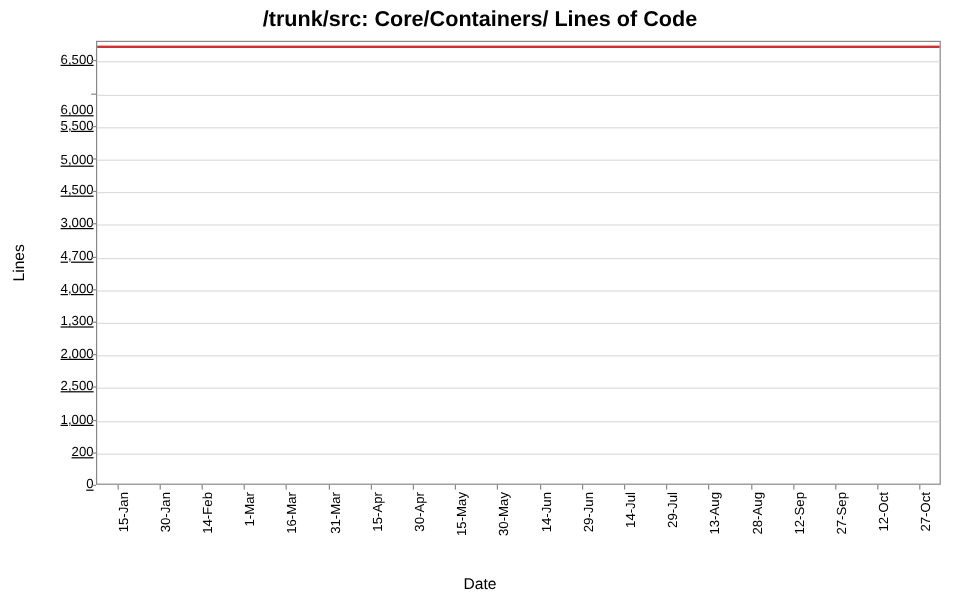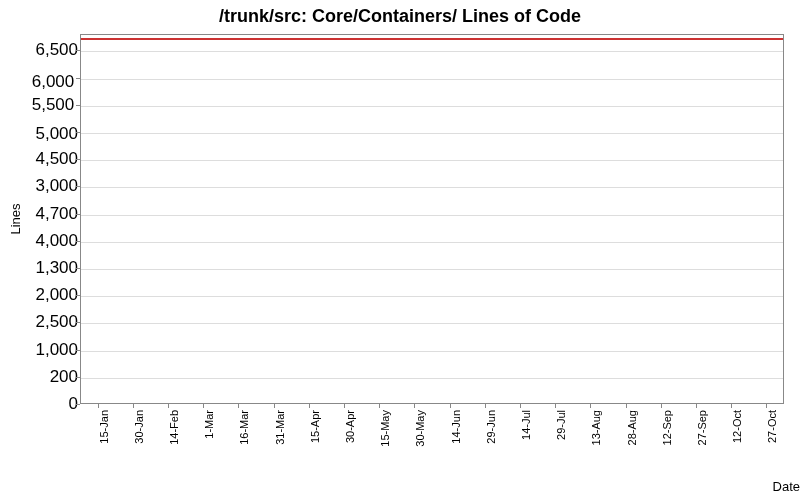--- a/index.html
+++ b/index.html
@@ -43,23 +43,24 @@
     left: 0;
     width: 100%;
     height: 0;
     border-top: 2px solid #cc3333;
   }
   .y-tick {
     position: absolute;
     right: 722px;
     width: 50px;
     text-align: right;
-    font-size: 17px;
+    font-size: 11px;
     color: #000;
     transform: translateY(-50%);
+    text-decoration: underline;
   }
   .y-tickmark {
     position: absolute;
     left: 76px;
     width: 4px;
     height: 0;
     border-top: 1px solid #888;
   }
   .x-tick {
     position: absolute;
@@ -85,21 +86,21 @@
     top: 219px;
     transform: rotate(-90deg) translateX(-50%);
     transform-origin: left top;
     font-size: 13px;
     color: #000;
   }
   .x-label {
     position: absolute;
     left: 0;
     width: 800px;
-    text-align: right;
+    text-align: center;
     bottom: 6px;
     font-size: 13px;
     color: #000;
   }
 </style>
 </head>
 <body>
 
 <div class="chart-title">/trunk/src: Core/Containers/ Lines of Code</div>
 
@@ -138,23 +139,23 @@
     <div class="y-tick" style="top: 240.765px;">4,000</div>
     <div class="y-tickmark" style="top: 240.765px;"></div>
     <div class="y-tick" style="top: 213.559px;">4,700</div>
     <div class="y-tickmark" style="top: 213.559px;"></div>
     <div class="y-tick" style="top: 186.353px;">3,000</div>
     <div class="y-tickmark" style="top: 186.353px;"></div>
     <div class="y-tick" style="top: 159.147px;">4,500</div>
     <div class="y-tickmark" style="top: 159.147px;"></div>
     <div class="y-tick" style="top: 134px;">5,000</div>
     <div class="y-tickmark" style="top: 131.941px;"></div>
-    <div class="y-tick" style="top: 104.735px; text-align: center;">5,500</div>
+    <div class="y-tick" style="top: 104.735px;">5,500</div>
     <div class="y-tickmark" style="top: 104.735px;"></div>
-    <div class="y-tick" style="top: 82px; text-align: center;">6,000</div>
+    <div class="y-tick" style="top: 92px;">6,000</div>
     <div class="y-tickmark" style="top: 77.5294px;"></div>
     <div class="y-tick" style="top: 50.3235px;">6,500</div>
     <div class="y-tickmark" style="top: 50.3235px;"></div>
   </div>
 <div id="xticks">
     <div class="x-tickmark" style="left: 97.6px;"></div>
     <div class="x-tick" style="left: 37.6px;">15-Jan</div>
     <div class="x-tickmark" style="left: 132.8px;"></div>
     <div class="x-tick" style="left: 72.8px;">30-Jan</div>
     <div class="x-tickmark" style="left: 168px;"></div>

